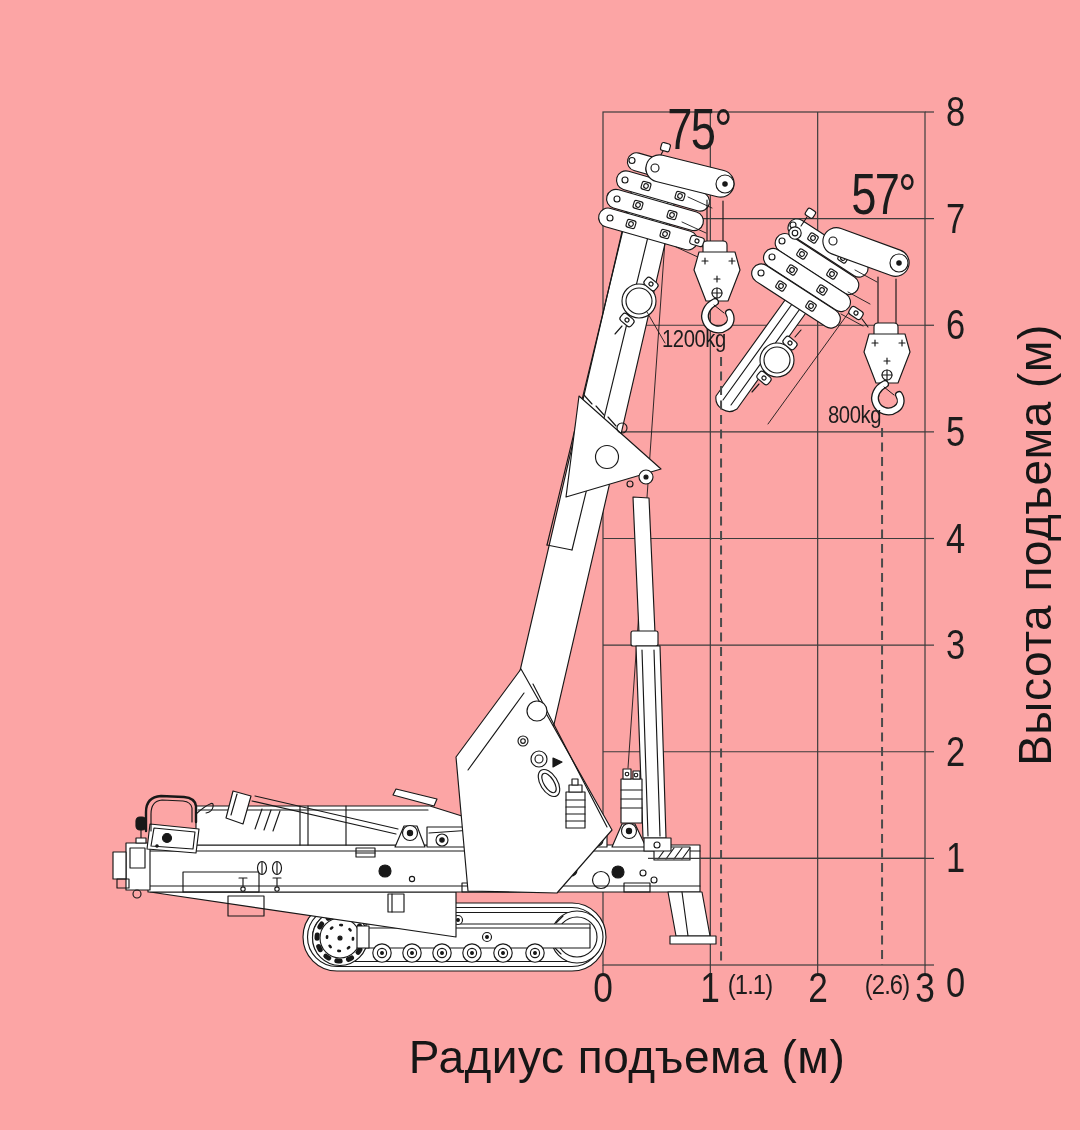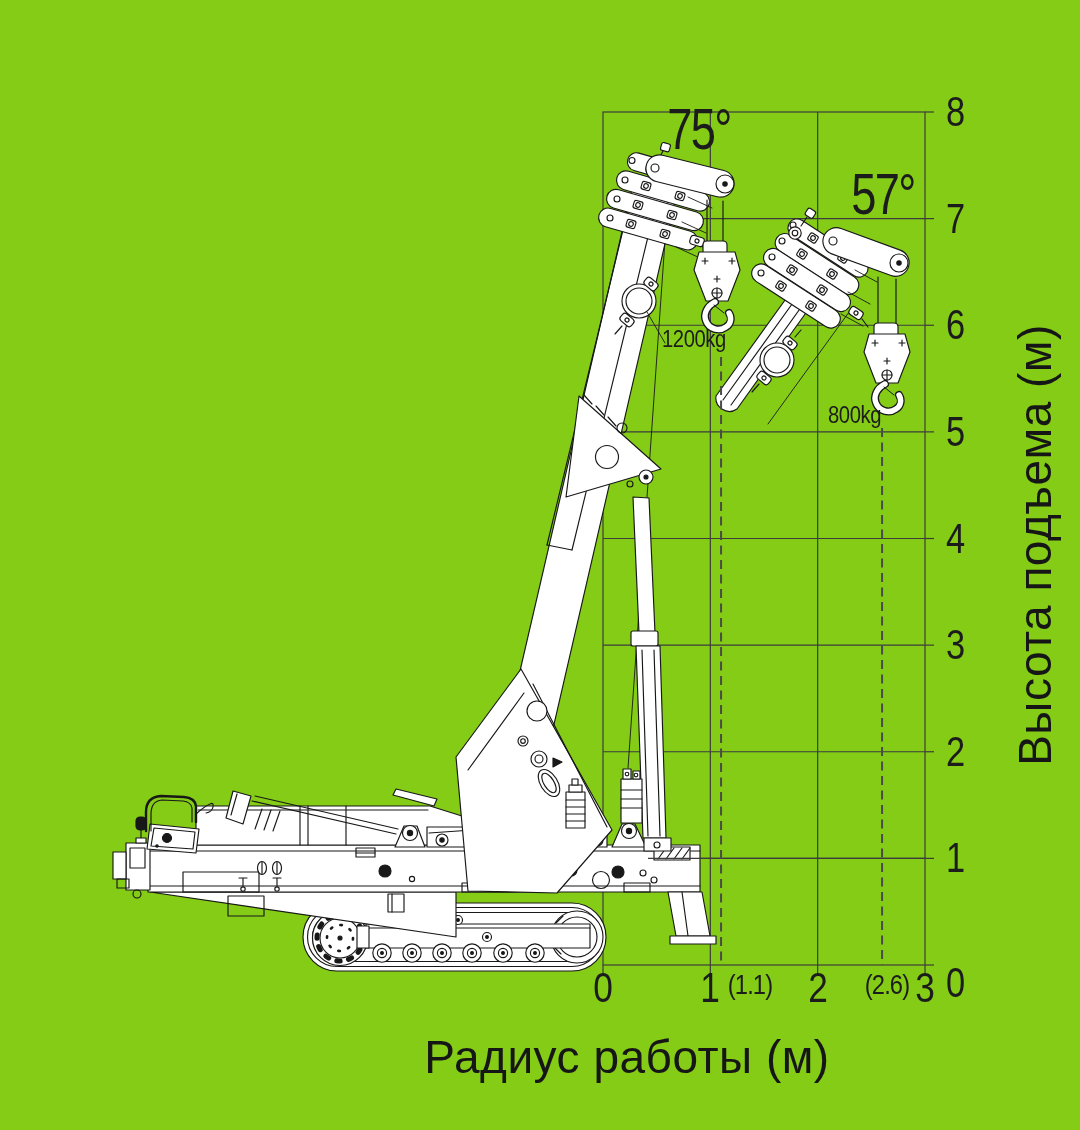--- a/index.html
+++ b/index.html
@@ -1,16 +1,16 @@
 <!DOCTYPE html>
 <html><head>
 <meta charset="utf-8">
 <style>
   html,body{margin:0;padding:0;background:#fff;}
-  .stage{position:relative;width:1080px;height:1130px;background:#84cc16;overflow:hidden;
+  .stage{position:relative;width:1080px;height:1130px;background:#fca5a5;overflow:hidden;
          font-family:"Liberation Sans",sans-serif;}
   .lbl{position:absolute;white-space:nowrap;color:#1c1c1c;line-height:1;}
   .cad{font-family:"Liberation Sans",sans-serif;font-weight:400;}
   .cad-big{font-size:58px;letter-spacing:-2px;transform:scaleX(.78);transform-origin:center;}
   .cad-kg{font-size:23px;letter-spacing:-0.5px;transform:scaleX(.88);transform-origin:left;}
   .cad-tick{font-size:43px;transform:translateX(-50%) scaleX(.82);}
   .cad-ytick{font-size:42px;transform:translateY(-50%) scaleX(.82);}
   .cad-sub{font-size:27px;letter-spacing:-1px;transform:translateX(-50%) scaleX(.88);}
   .axis-title{font-size:46px;color:#161616;font-weight:400;letter-spacing:0.5px;}
   svg{position:absolute;left:0;top:0;}
@@ -379,21 +379,21 @@
         <line x1="721.0666666666667" y1="357" x2="721.0666666666667" y2="965"></line>
         <line x1="882.0666666666666" y1="428" x2="882.0666666666666" y2="965"></line>
       </g>
   </svg>
 
   <div id="label-layer">
     <div class="lbl cad cad-big" style="left:654px;top:100px;width:90px;text-align:center;">75°</div>
     <div class="lbl cad cad-big" style="left:838px;top:165px;width:90px;text-align:center;">57°</div>
     <div class="lbl cad cad-kg" style="left:662px;top:328px;">1200kg</div>
     <div class="lbl cad cad-kg" style="left:828px;top:404px;">800kg</div>
-    <div class="lbl axis-title" style="left:377px;top:1034px;width:500px;text-align:center;">Радиус работы (м)</div>
+    <div class="lbl axis-title" style="left:377px;top:1034px;width:500px;text-align:center;">Радиус подъема (м)</div>
     <div class="lbl axis-title" style="left:785px;top:522px;width:500px;text-align:center;transform:rotate(-90deg);">Высота подъема (м)</div>
   <div class="lbl cad cad-tick" style="left: 603px; top: 966px;">0</div>
       <div class="lbl cad cad-tick" style="left: 710.333px; top: 966px;">1</div>
       <div class="lbl cad cad-tick" style="left: 817.667px; top: 966px;">2</div>
       <div class="lbl cad cad-tick" style="left: 925px; top: 966px;">3</div>
       <div class="lbl cad cad-ytick" style="left: 944px; top: 983px;">0</div>
       <div class="lbl cad cad-ytick" style="left: 944px; top: 858.375px;">1</div>
       <div class="lbl cad cad-ytick" style="left: 944px; top: 751.75px;">2</div>
       <div class="lbl cad cad-ytick" style="left: 944px; top: 645.125px;">3</div>
       <div class="lbl cad cad-ytick" style="left: 944px; top: 538.5px;">4</div>

